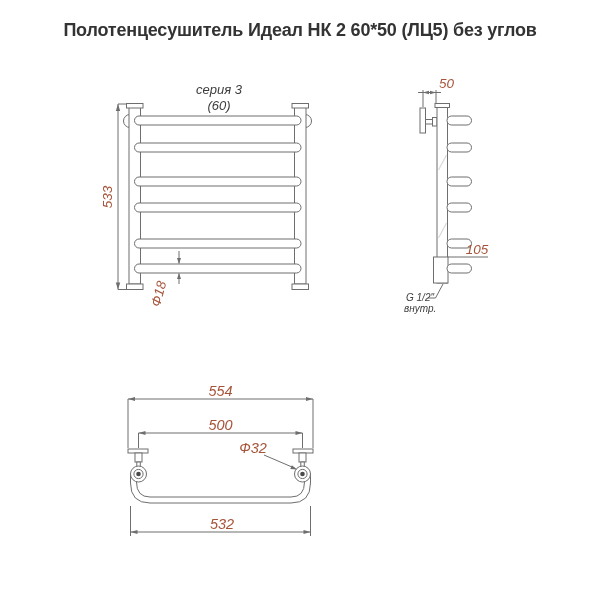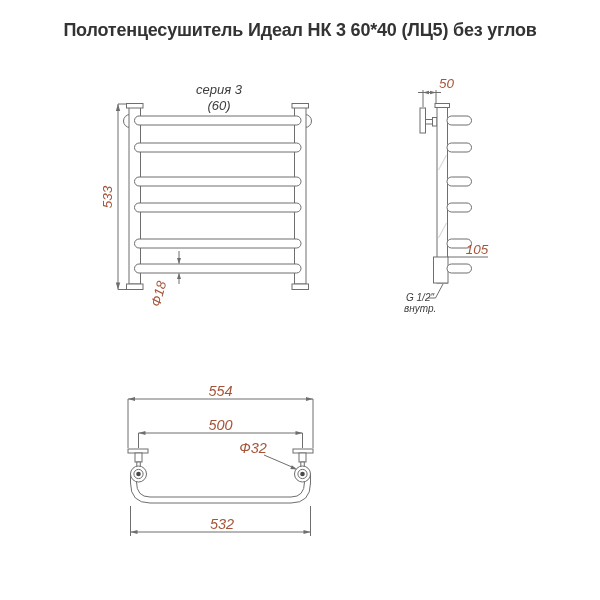--- a/index.html
+++ b/index.html
@@ -42,21 +42,21 @@
     font-style: italic;
     font-size: 13px;
   }
   text.lbl-sm { font-size: 10px; }
 </style>
 </head>
 <body>
 
 <div class="stage">
 
-  <div class="title">Полотенцесушитель Идеал НК 3 60*40 (ЛЦ5) без углов</div>
+  <div class="title">Полотенцесушитель Идеал НК 2 60*50 (ЛЦ5) без углов</div>
 
   <svg width="600" height="600" viewBox="0 0 600 600">
 
     <g>
 
       <g>
         <line class="ln" x1="118" y1="104" x2="126" y2="104"></line>
         <line class="ln" x1="118" y1="289.5" x2="126" y2="289.5"></line>
         <line class="ln" x1="118" y1="104" x2="118" y2="289.5"></line>
         <polygon class="arr" points="118,104 115.8,111 120.2,111"></polygon>

